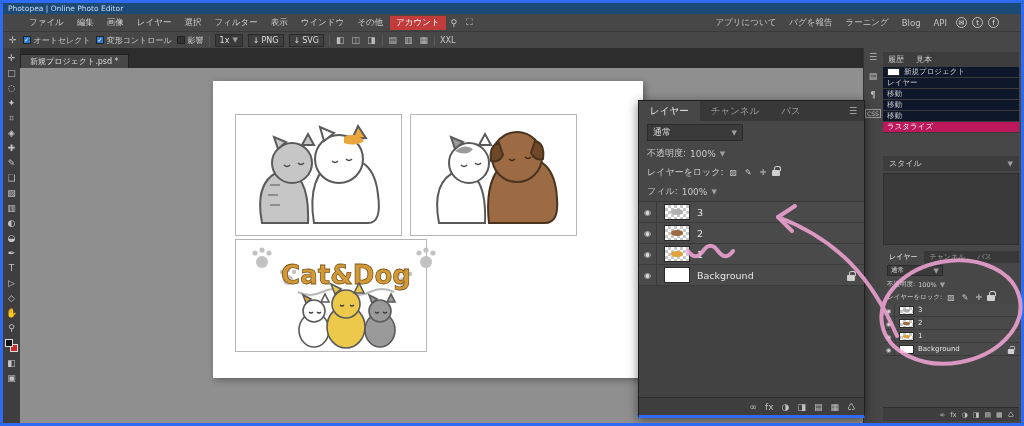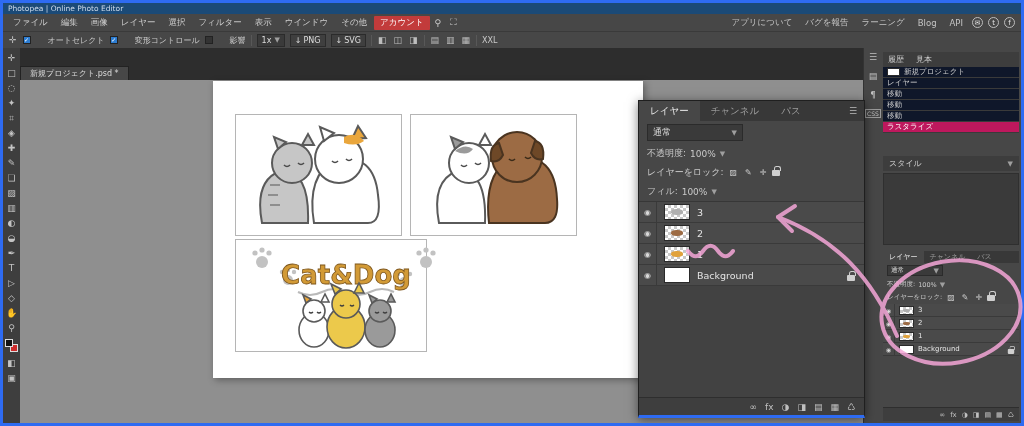--- a/index.html
+++ b/index.html
@@ -4,44 +4,44 @@
 <style>
   *{margin:0;padding:0;box-sizing:border-box}
   html,body{width:1024px;height:426px;overflow:hidden;background:#fff;
     font-family:"DejaVu Sans","Liberation Sans",sans-serif}
   .app{position:absolute;inset:0;border:3px solid #2e6bf2;background:#8f8f8f;overflow:hidden}
 
   
   .titlebar{position:absolute;left:0;right:0;top:0;height:11px;background:#1b4a77;
     color:#cfdcec;font-size:7.5px;line-height:11px;padding:0 5px}
   .menubar{position:absolute;left:0;right:0;top:11px;height:17px;background:#474747;
-    display:flex;align-items:center;color:#cfcfcf;font-size:8.5px;padding:0 4px;gap:1px}
+    display:flex;align-items:center;color:#cfcfcf;font-size:8.5px;padding:0 20px;gap:1px}
   .mi{padding:0 6px;cursor:default;white-space:nowrap}
   .mi.account{background:#c23b3b;color:#fff;padding:1px 6px;border-radius:1px}
   .micon{padding:0 4px;color:#cfcfcf;font-size:9px}
   .spacer{flex:1}
   .mlink{padding:0 6px;white-space:nowrap;color:#c5c5c5}
   .soc{width:11px;height:11px;border:1px solid #bdbdbd;border-radius:50%;display:inline-flex;
     align-items:center;justify-content:center;font-size:7px;color:#e6e6e6;margin:0 2px}
 
   .optionsbar{position:absolute;left:0;right:0;top:28px;height:17px;background:#474747;
     border-top:1px solid #3a3a3a;display:flex;align-items:center;color:#c9c9c9;font-size:8px;
     padding:0 5px;gap:5px}
   .cb{width:8px;height:8px;border:1px solid #222;background:#2d7dd2;color:#fff;font-size:6px;
     display:inline-flex;align-items:center;justify-content:center;line-height:1}
   .cb.off{background:#333}
-  .opt-group{display:flex;align-items:center;gap:17px}
+  .opt-group{display:flex;align-items:center;gap:3px}
   .vsep{width:1px;height:11px;background:#383838;border-right:1px solid #585858}
   .dd{display:inline-flex;align-items:center;gap:3px;background:#3a3a3a;border:1px solid #2b2b2b;
     padding:1px 4px;font-size:8px;color:#ddd}
   .mini-btn{display:inline-flex;align-items:center;gap:2px;background:#3f3f3f;border:1px solid #2b2b2b;
     padding:1px 4px;font-size:8px;color:#ddd}
   .aico{font-size:9px;color:#bdbdbd;padding:0 1px}
 
-  .tabbar{position:absolute;left:17px;right:158px;top:45px;height:32px;background:#2d2d2d;
+  .tabbar{position:absolute;left:17px;right:158px;top:45px;height:20px;background:#2d2d2d;
     display:flex;align-items:flex-end}
   .tab{background:#474747;color:#ddd;font-size:8px;height:14px;display:flex;align-items:center;
     padding:0 9px;border:1px solid #222;border-bottom:none}
 
   
   .toolcol{position:absolute;left:0;top:45px;bottom:0;width:17px;background:#3e3e3e;
     display:flex;flex-direction:column;align-items:center;padding-top:3px;gap:1px}
   .tool{width:15px;height:14px;display:flex;align-items:center;justify-content:center;
     color:#c4c4c4;font-size:9px;line-height:1;cursor:default}
   .swatches{position:relative;width:13px;height:13px;margin:3px 0}

